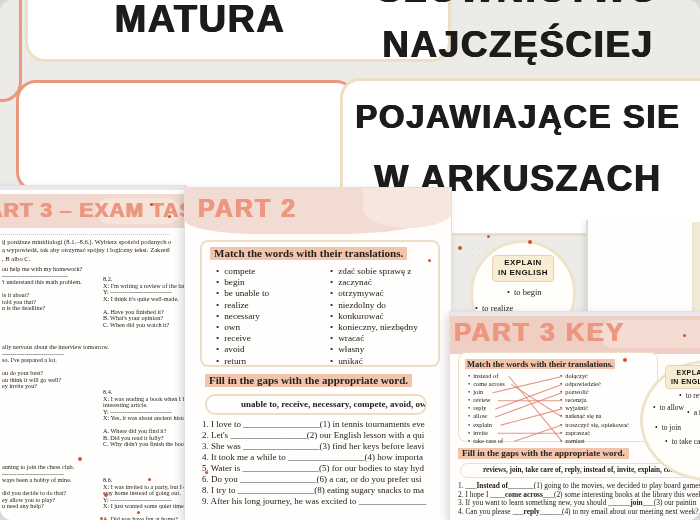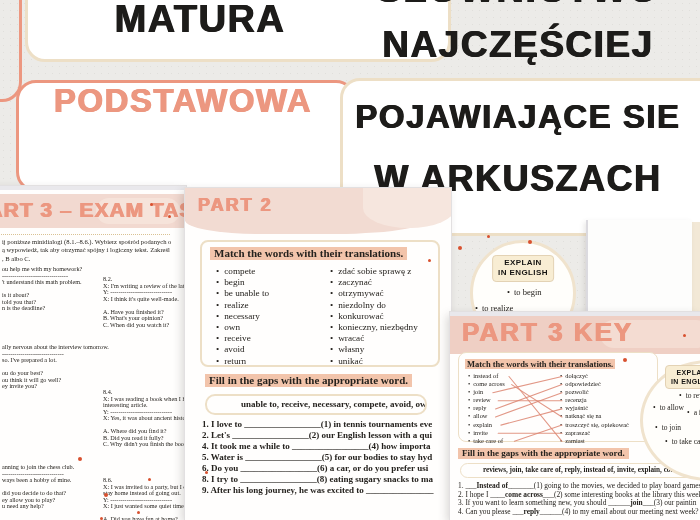--- a/index.html
+++ b/index.html
@@ -1,20 +1,20 @@
 <!DOCTYPE html>
 <html style="--salmon: #EC9780; --peach: #F2C4AB; --band: #F2D9D0; --beige: #EDDFC6; --cream: #F8EDD3; --bg: #ECEBE8; --lred: #DD8672; --dot: #D8512F;"><head>
 <meta charset="utf-8">
 <style>
   html,body{margin:0;padding:0;background:#d8d8d6;}
   .stage{position:relative;width:700px;height:520px;overflow:hidden;
     background:#ECEBE8;
     background-image:radial-gradient(#e0dfdb 0.6px, transparent 0.6px);
     background-size:7px 7px;
-    font-family:"Liberation Serif",serif;}
+    font-family:"Liberation Serif",serif;border-radius:12px;}
   .disp{font-family:"Liberation Sans",sans-serif;font-weight:900;line-height:1;
     letter-spacing:1.5px;text-shadow:.6px 0 currentColor,-.6px 0 currentColor;}
   
   .frame{position:absolute;border-radius:20px;background:#FFFFFF;z-index:1;}
   .frame-left{left:-26px;top:-30px;width:42px;height:126px;background:transparent;
     border:3px solid var(--salmon,#EC9780);}
   .frame-a{left:25px;top:-62px;width:420px;height:118px;border:3px solid var(--beige,#EDDFC6);}
   .frame-b{left:16px;top:80px;width:334px;height:106px;border:3px solid var(--salmon,#EC9780);}
   .frame-c{left:340px;top:78px;width:430px;height:152px;border:3px solid var(--beige,#EDDFC6);}
   .panel-blank{position:absolute;left:586px;top:220px;width:104px;height:132px;background:#FDFDFC;
@@ -52,49 +52,49 @@
   .blk-l1{left:56px;top:80px;}
   .blk-l2{left:56px;top:158px;}
   .blk-l3{left:56px;top:278px;}
   .blk-r1{left:157px;top:90px;}
   .blk-r2{left:157px;top:203px;}
   .blk-r3{left:157px;top:291px;}
   
   .sheet-p2{left:185px;top:188px;width:266px;height:332px;z-index:5;}
   .blob1{left:0;top:0;width:252px;height:46px;background:#F2DBD2;border-radius:0 0 40% 30%;}
   .blob2{left:178px;top:0;width:92px;height:40px;background:#F6E6DE;border-radius:0 0 50% 50%;}
-  .t-p2{left:13px;top:8px;font-size:18px;letter-spacing:2px;}
+  .t-p2{left:13px;top:8px;font-size:25px;letter-spacing:2px;}
   .mbox{position:absolute;left:15px;top:52px;width:240px;height:127px;background:#FFFEFD;
     border:2px solid var(--beige,#EDDFC6);border-radius:8px;box-sizing:border-box;}
   .mbox .hl{margin:5px 0 0 8px;font-size:11px;}
   .wlist{position:absolute;font-size:9.2px;line-height:11.2px;white-space:nowrap;}
   .wlist .li::before{content:"•";margin-right:5px;}
   .wl-en{left:14px;top:24px;}
   .wl-pl{left:128px;top:24px;}
   .fill-hl-p2{position:absolute;left:20px;top:186px;font-size:11px;}
   .bank-p2{position:absolute;left:20px;top:206px;width:222px;height:21px;box-sizing:border-box;
     border:2px solid var(--beige,#EDDFC6);border-radius:10px;font-weight:bold;font-size:9px;
     line-height:17px;padding-left:34px;white-space:nowrap;overflow:hidden;}
   .sent-p2{position:absolute;left:17px;top:231px;font-size:9px;line-height:11px;white-space:nowrap;}
-  .sent-p2 .li{min-height:11px;font-weight:bold;}
+  .sent-p2 .li{min-height:11px;}
   
   .bubble{position:absolute;background:#FFFEFB;border:3px solid #F0E3CD;border-radius:50%;}
   .bubble1{left:470px;top:240px;width:100px;height:100px;z-index:6;}
   .badge{position:absolute;background:var(--cream,#F8EDD3);border:1px solid #E3D2B4;border-radius:4px;
     padding:2px 5px;font-family:"Liberation Sans",sans-serif;font-weight:900;font-size:8px;
     line-height:1.3;letter-spacing:.4px;text-align:center;color:#161513;white-space:nowrap;}
   .b1-badge{left:50%;top:12px;transform:translateX(-50%);}
   .bi{position:absolute;font-size:8.5px;white-space:nowrap;color:#25221E;}
   .bi::before{content:"•";margin-right:4px;}
   .b1-i0{left:34px;top:44px;} .b1-i1{left:2px;top:60px;} .b1-i2{left:38px;top:70px;}
   
   .sheet-key{left:450px;top:312px;width:250px;height:208px;z-index:7;}
   .band-key{left:0;top:4px;width:250px;height:38px;background:#EFCFC4;}
   .band-key-light{left:150px;top:8px;width:110px;height:28px;background:#F4DCD2;border-radius:16px;}
-  .t-key{left:12px;top:7px;font-size:26px;letter-spacing:2px;}
+  .t-key{left:4px;top:7px;font-size:26px;letter-spacing:2px;}
   .kbox{position:absolute;left:8px;top:40px;width:200px;height:90px;background:#FFFEFD;
     border:1.5px solid var(--beige,#EDDFC6);border-radius:8px;box-sizing:border-box;}
   .kbox .hl{margin:3px 0 0 6px;font-size:8.5px;padding:0 2px;}
   .klist{position:absolute;font-size:6.4px;line-height:8.1px;white-space:nowrap;}
   .klist .li::before{content:"•";margin-right:3px;}
   .kl-en{left:9px;top:19px;}
   .kl-pl{left:101px;top:19px;}
   .klines{position:absolute;left:0;top:0;width:200px;height:90px;pointer-events:none;}
   .fill-hl-key{position:absolute;left:8px;top:136px;font-size:9px;}
   .bank-key{position:absolute;left:10px;top:151px;width:238px;height:15px;box-sizing:border-box;
@@ -115,21 +115,20 @@
 <div class="stage">
 
   <div class="frame frame-left"></div>
   <div class="frame frame-a"></div>
   <div class="frame frame-b"></div>
   <div class="frame frame-c"></div>
   <div class="cream-strip"></div>
   <div class="panel-blank"></div>
 
   <div class="t-matura disp">MATURA</div>
-  <div class="t-podst disp">PODSTAWOWA</div>
   <div class="t-right">
     <div class="rl rl0 disp">SŁOWNICTWO</div>
     <div class="rl rl1 disp">NAJCZĘŚCIEJ</div>
     <div class="rl rl3 disp">W ARKUSZACH</div>
     <div class="rl rl2 disp">POJAWIAJĄCE SIE</div>
   </div>
 
   <section class="sheet sheet-task">
     <div class="band band-task"></div>
     <div class="band band-task-light"></div>
@@ -236,20 +235,21 @@
           <div class="li">avoid</div>
           <div class="li">return</div>
         </div>
     </div>
     <span class="hl fill-hl-p2">Fill in the gaps with the appropriate word.</span>
     <div class="bank-p2">unable to, receive, necessary, compete, avoid, own</div>
     <div class="sent-p2">
 
     <div class="li">1. I love to _________________(1) in tennis tournaments eve</div>
         <div class="li">2. Let's _________________(2) our English lesson with a qui</div>
+        <div class="li">3. She was _________________(3) find her keys before leavi</div>
         <div class="li">4. It took me a while to _________________(4) how importa</div>
         <div class="li">5. Water is _________________(5) for our bodies to stay hyd</div>
         <div class="li">6. Do you _________________(6) a car, or do you prefer usi</div>
         <div class="li">8. I try to _________________(8) eating sugary snacks to ma</div>
         <div class="li">9. After his long journey, he was excited to _______________</div>
       </div>
   </section>
 
   <div class="bubble bubble1">
     <div class="badge b1-badge">

